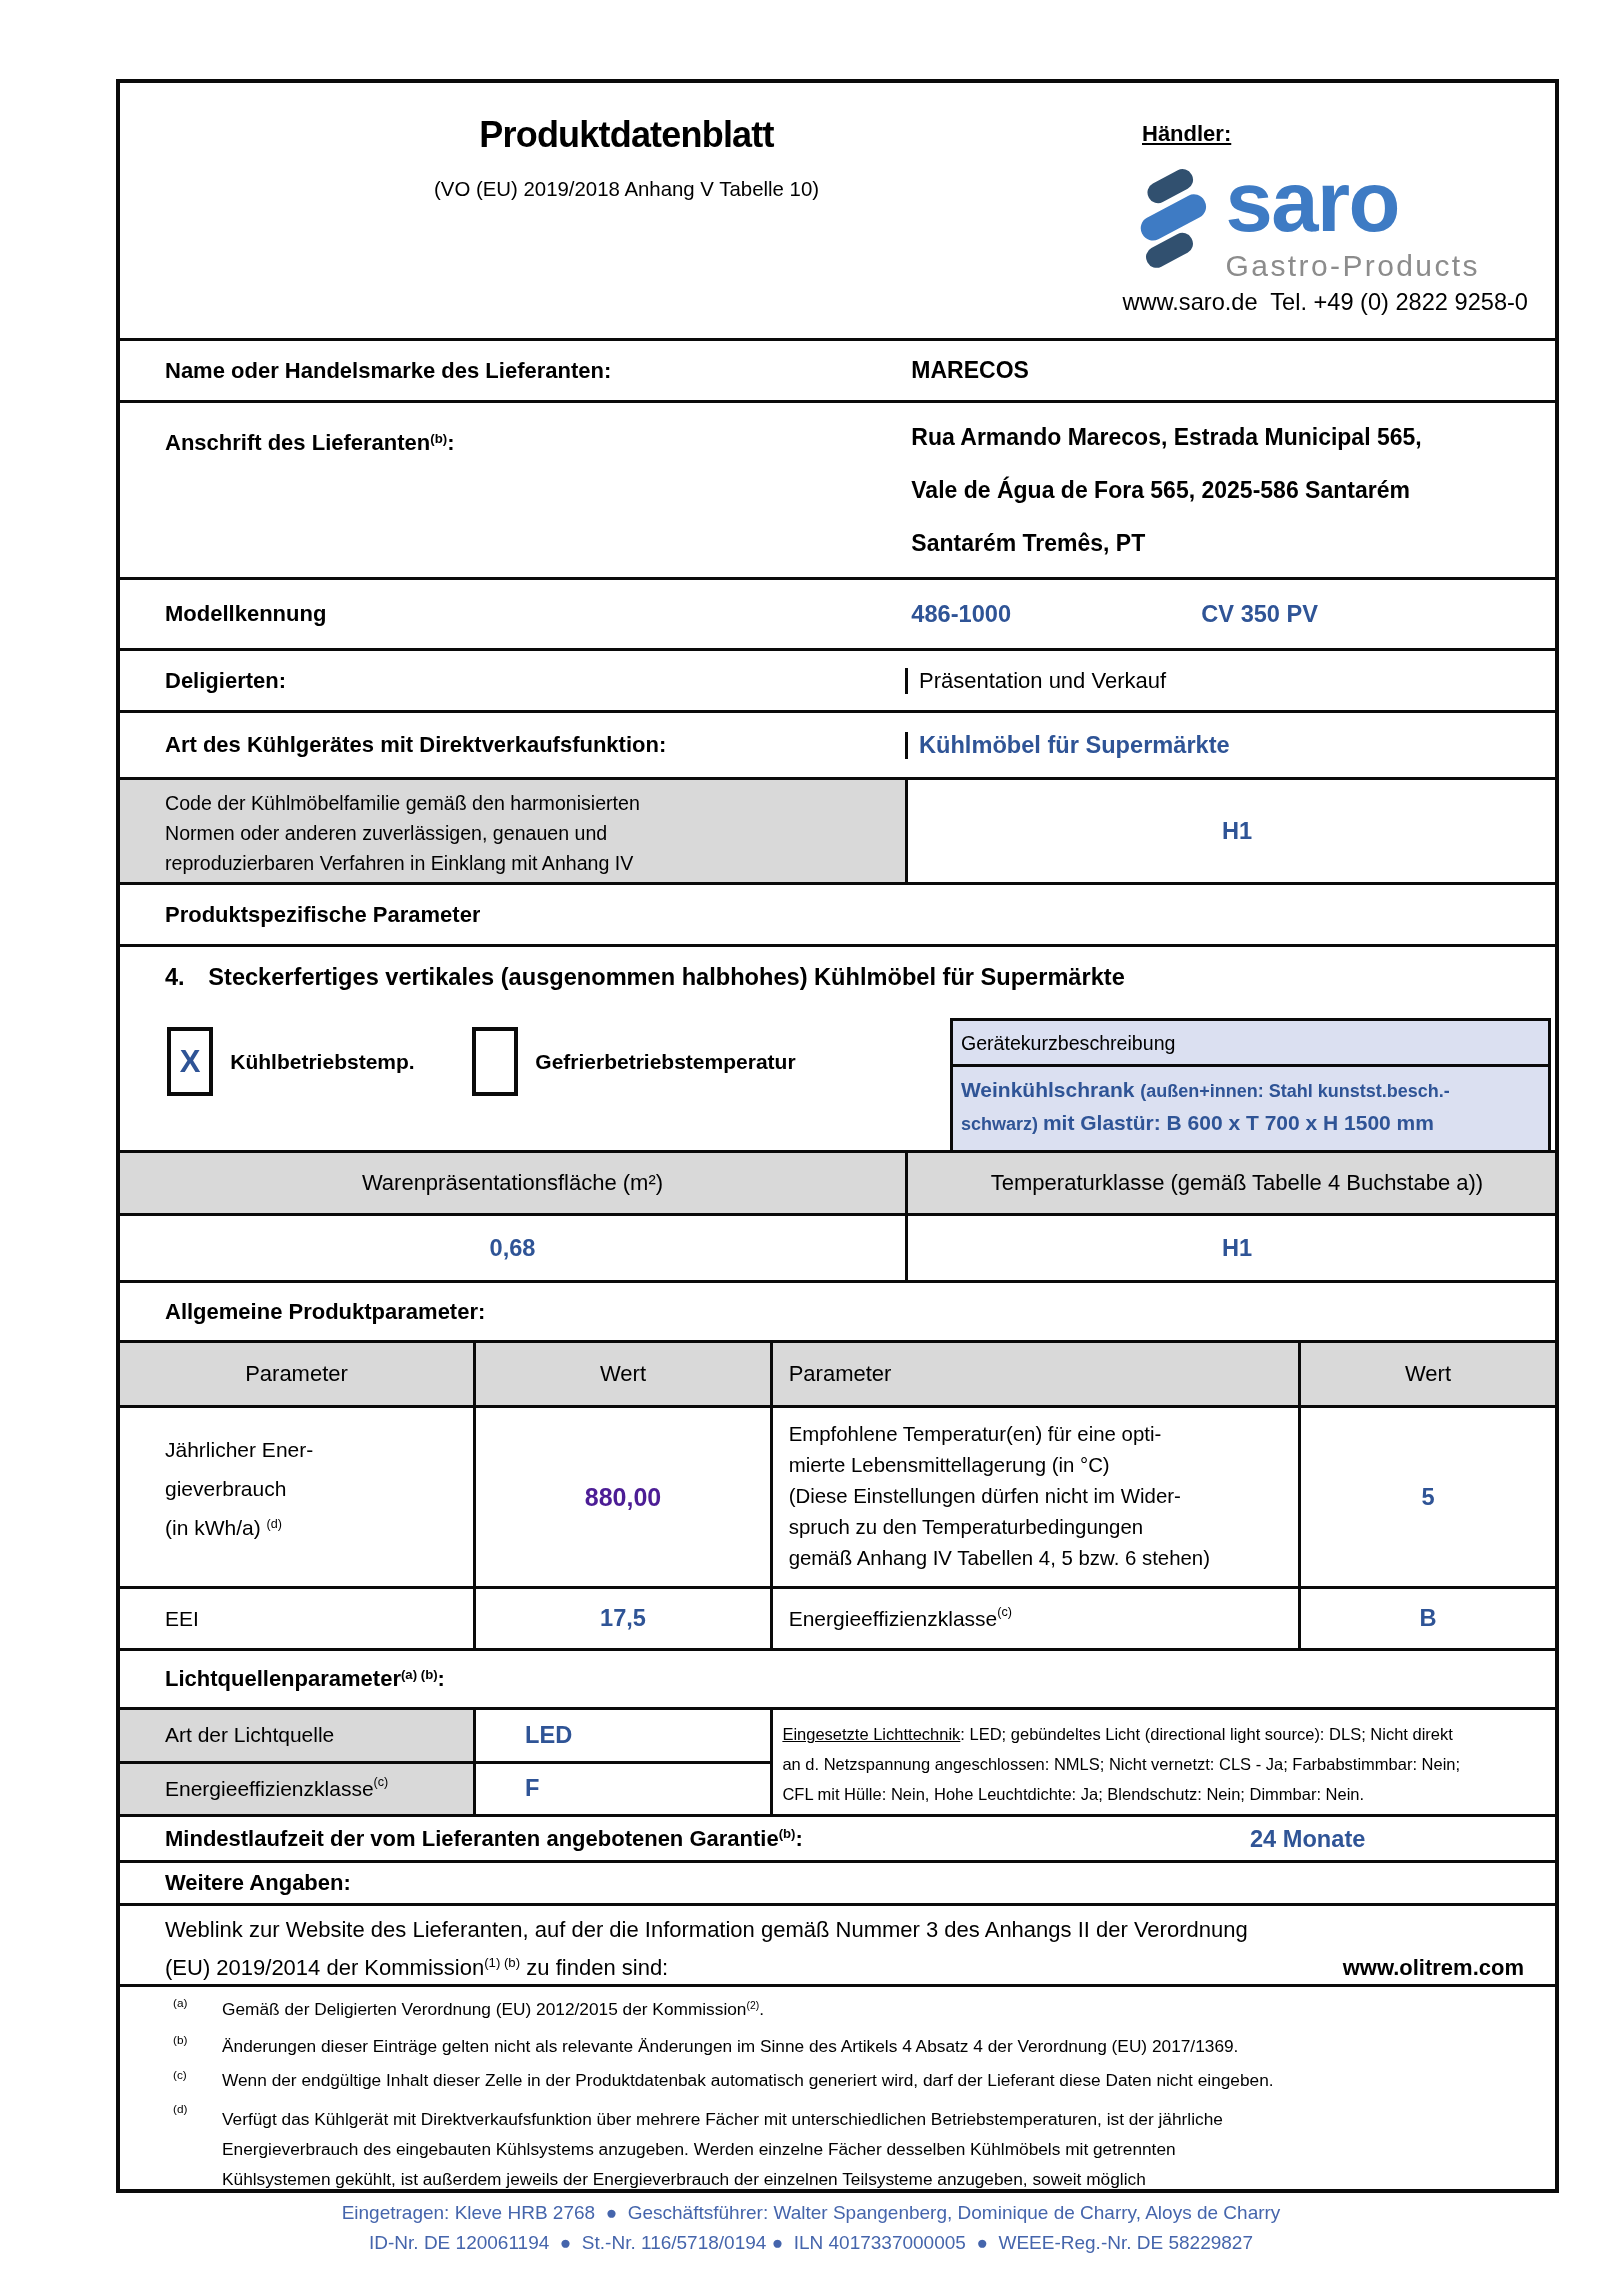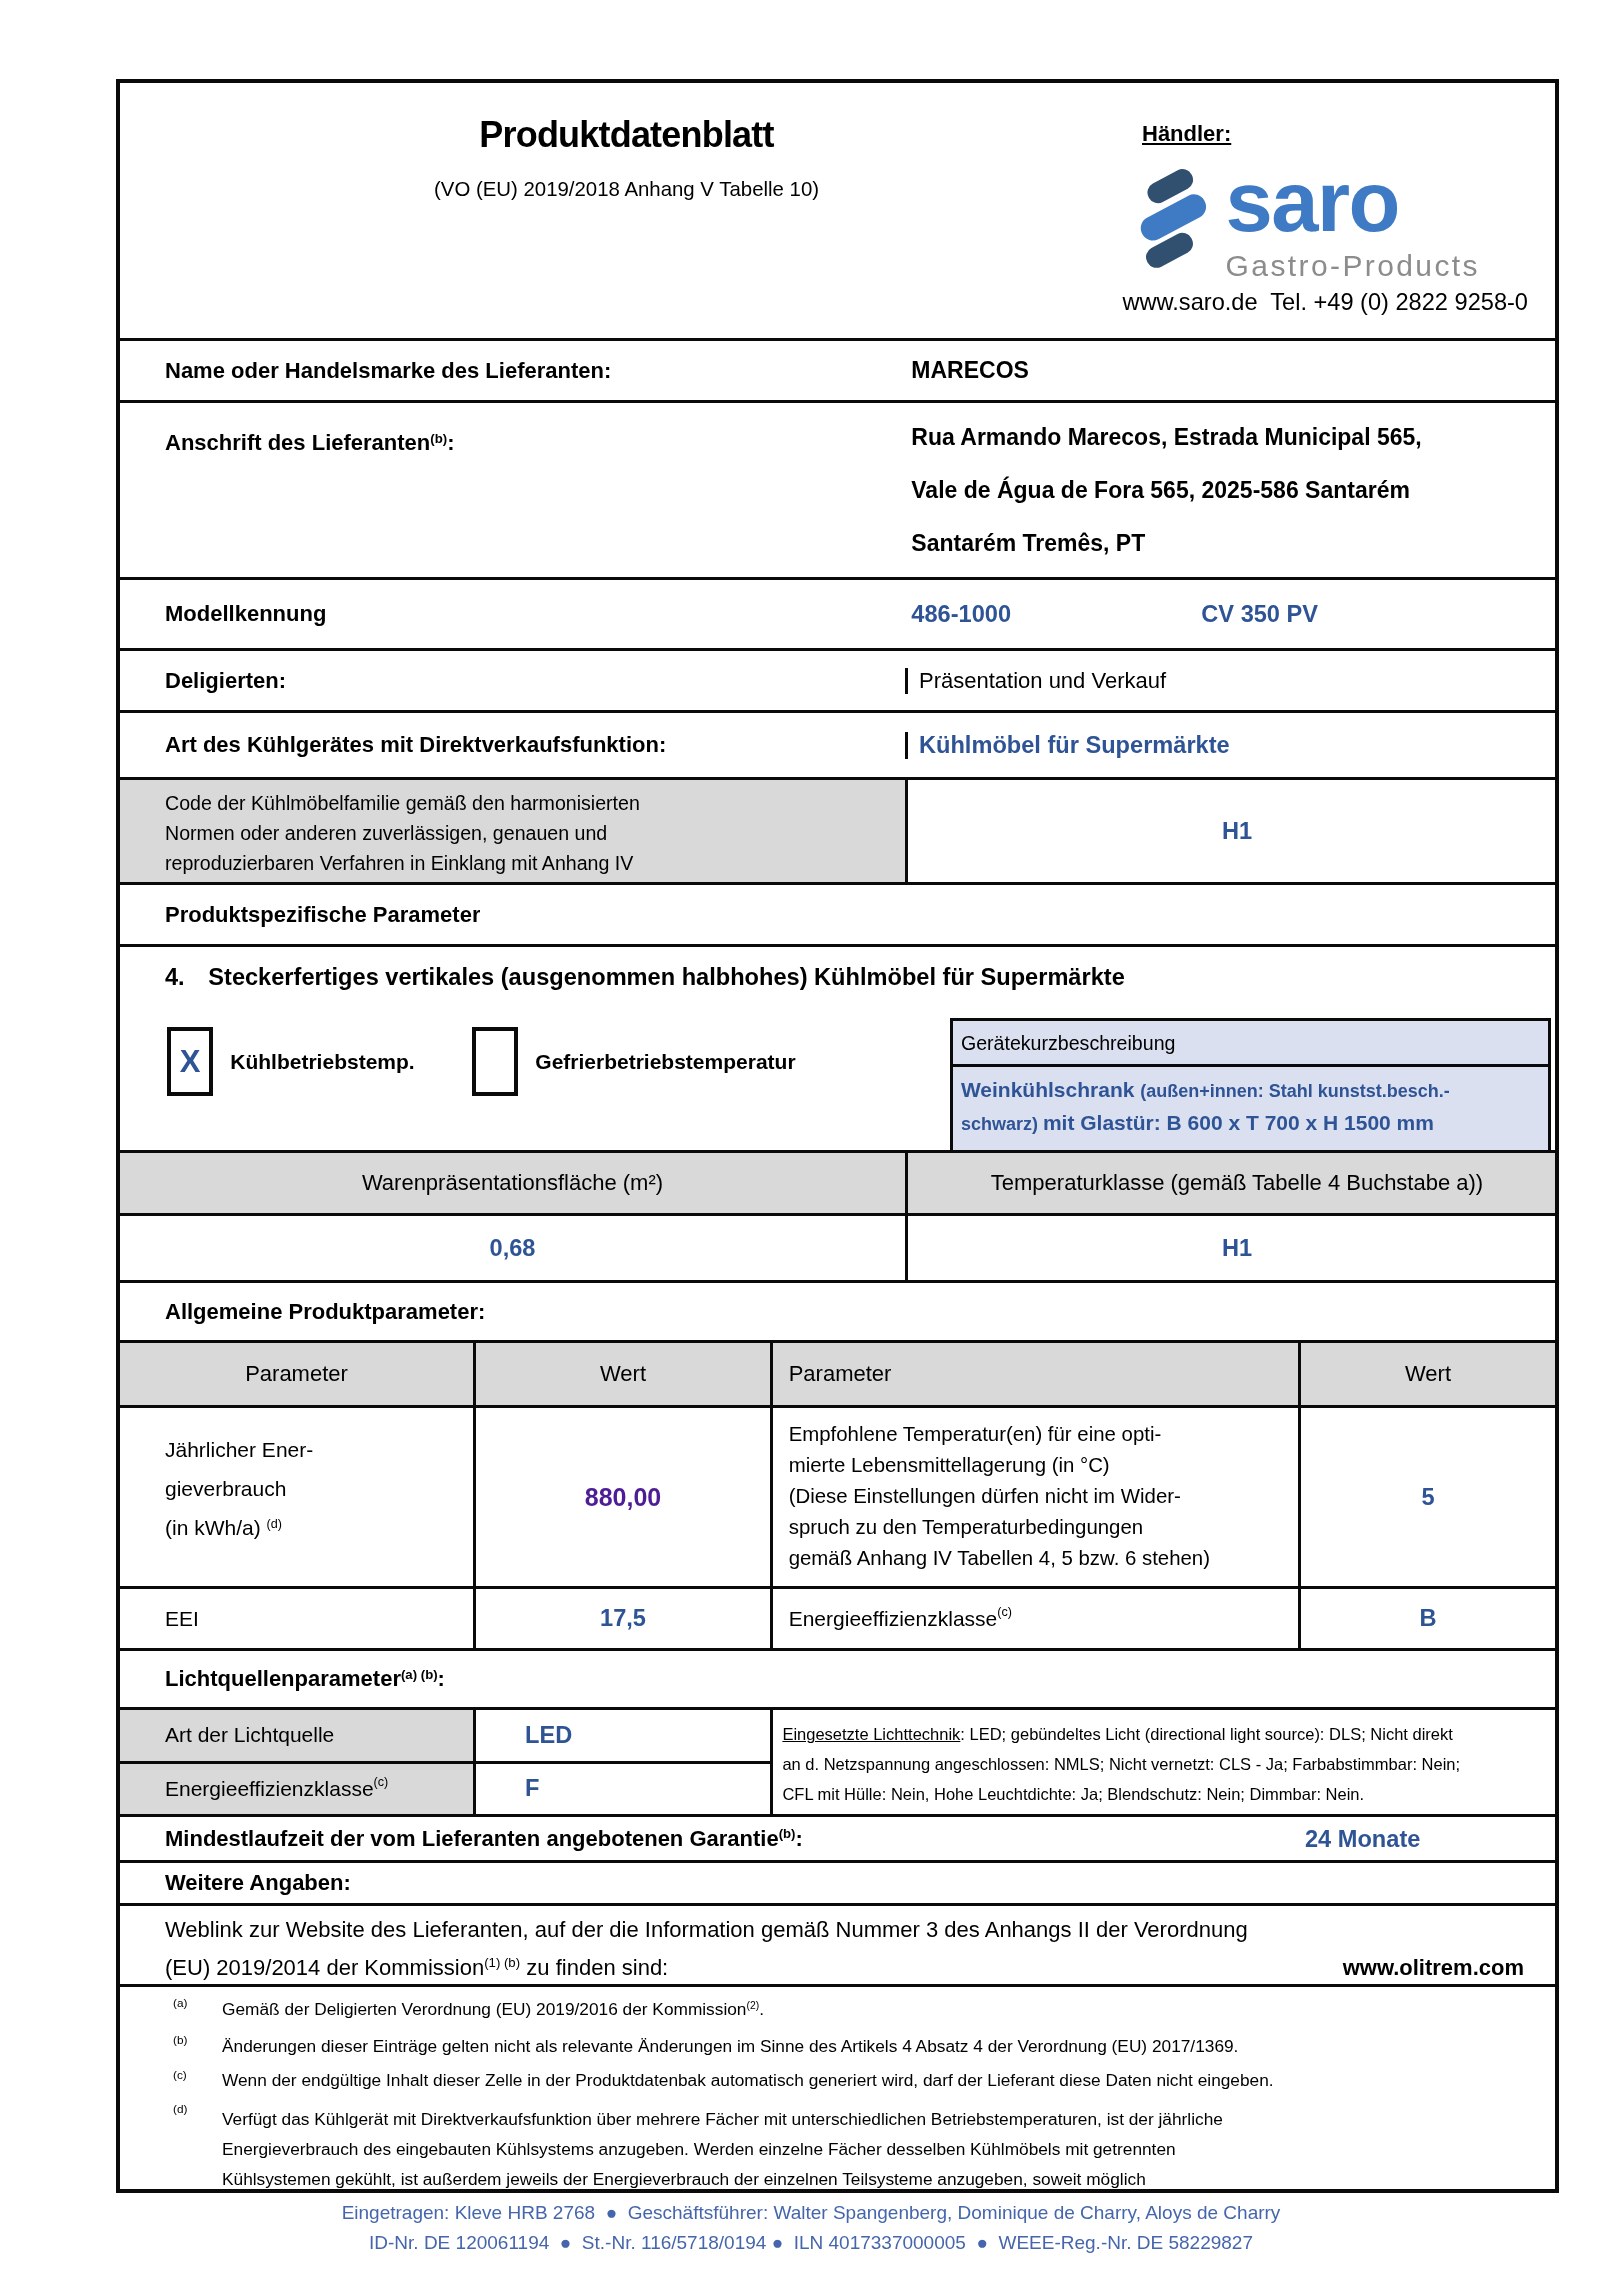--- a/index.html
+++ b/index.html
@@ -107,21 +107,21 @@
   .light-row + .light-row { border-top:3.1px solid #0a0a0a; }
   .lc1 { width:353px; background:#D9D9D9; padding-left:45px; }
   .lc2 { flex:1; border-left:3.1px solid #0a0a0a; padding-left:49px; }
   .light-right { flex:1; border-left:3.1px solid #0a0a0a; padding:9.4px 0 0 9.4px; }
   .light-right div { font-size:16.5px; line-height:30px; white-space:nowrap; }
   .ul { text-decoration:underline; }
 
   
   .r17 { height:46px; position:relative; display:block; }
   .warr-label { position:absolute; left:45px; top:50%; transform:translateY(-50%); font-size:22px; font-weight:bold; white-space:nowrap; }
-  .warr-value { position:absolute; left:1185px; top:50%; transform:translateY(-50%); font-size:23.6px; font-weight:bold; color:#2F5496; }
+  .warr-value { position:absolute; left:1130px; top:50%; transform:translateY(-50%); font-size:23.6px; font-weight:bold; color:#2F5496; }
   .r19 { height:81px; display:block; padding:4.7px 0 0 45px; }
   .web-line { font-size:22px; line-height:38px; white-space:nowrap; }
   .web-line2 { display:flex; padding-right:31px; }
   .web-url { margin-left:auto; font-weight:bold; }
   .sp8 { margin-left:6.3px; }
 
   
   .r20 { height:205px; display:block; padding-top:11px; }
   .fnote { display:flex; align-items:flex-start; margin-bottom:11px; }
   .fnote-marker { width:49px; margin-left:53px; font-size:11.8px; position:relative; top:-1.6px; flex:none; }
@@ -328,21 +328,21 @@
           <span>(EU) 2019/2014 der Kommission</span><span class="sup">(1) (b)</span><span class="sp8">zu finden sind:</span>
         </span>
         <span class="web-url">www.olitrem.com</span>
       </div>
     </div>
 
     <div class="row r20">
       <div class="fnote">
         <div class="fnote-marker">(a)</div>
         <div class="fnote-text">
-          <span>Gemäß der Deligierten Verordnung (EU) 2019/2016 der Kommission</span><span class="sup">(2)</span><span>.</span>
+          <span>Gemäß der Deligierten Verordnung (EU) 2012/2015 der Kommission</span><span class="sup">(2)</span><span>.</span>
         </div>
       </div>
       <div class="fnote">
         <div class="fnote-marker">(b)</div>
         <div class="fnote-text">Änderungen dieser Einträge gelten nicht als relevante Änderungen im Sinne des Artikels 4 Absatz 4 der Verordnung (EU) 2017/1369.</div>
       </div>
       <div class="fnote">
         <div class="fnote-marker">(c)</div>
         <div class="fnote-text">Wenn der endgültige Inhalt dieser Zelle in der Produktdatenbak automatisch generiert wird, darf der Lieferant diese Daten nicht eingeben.</div>
       </div>

